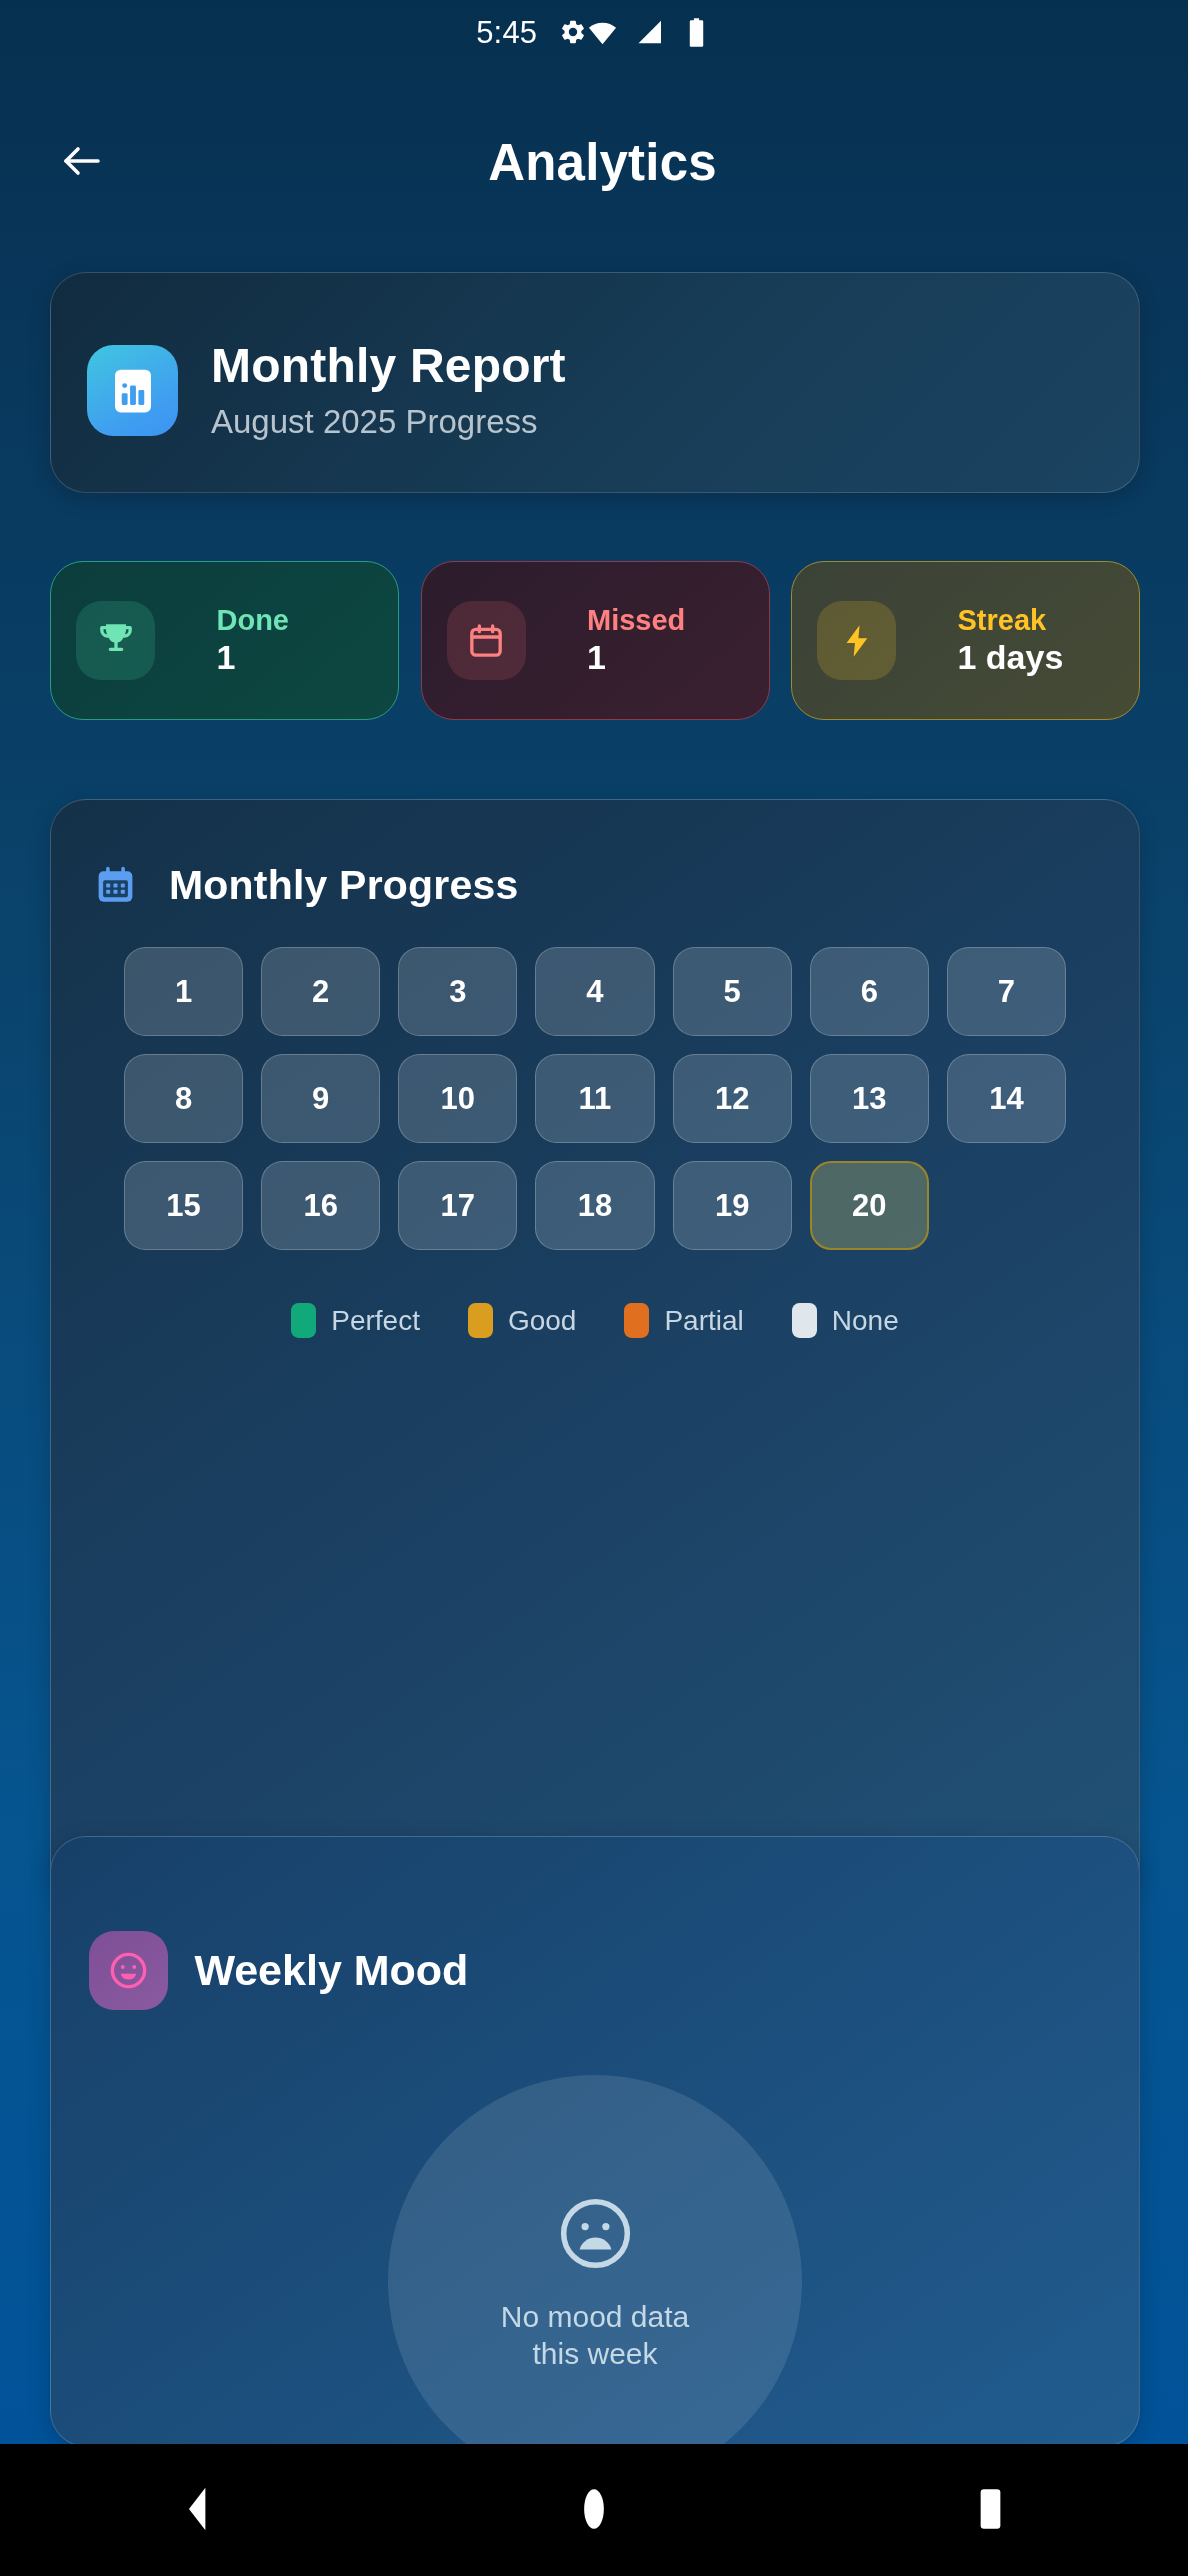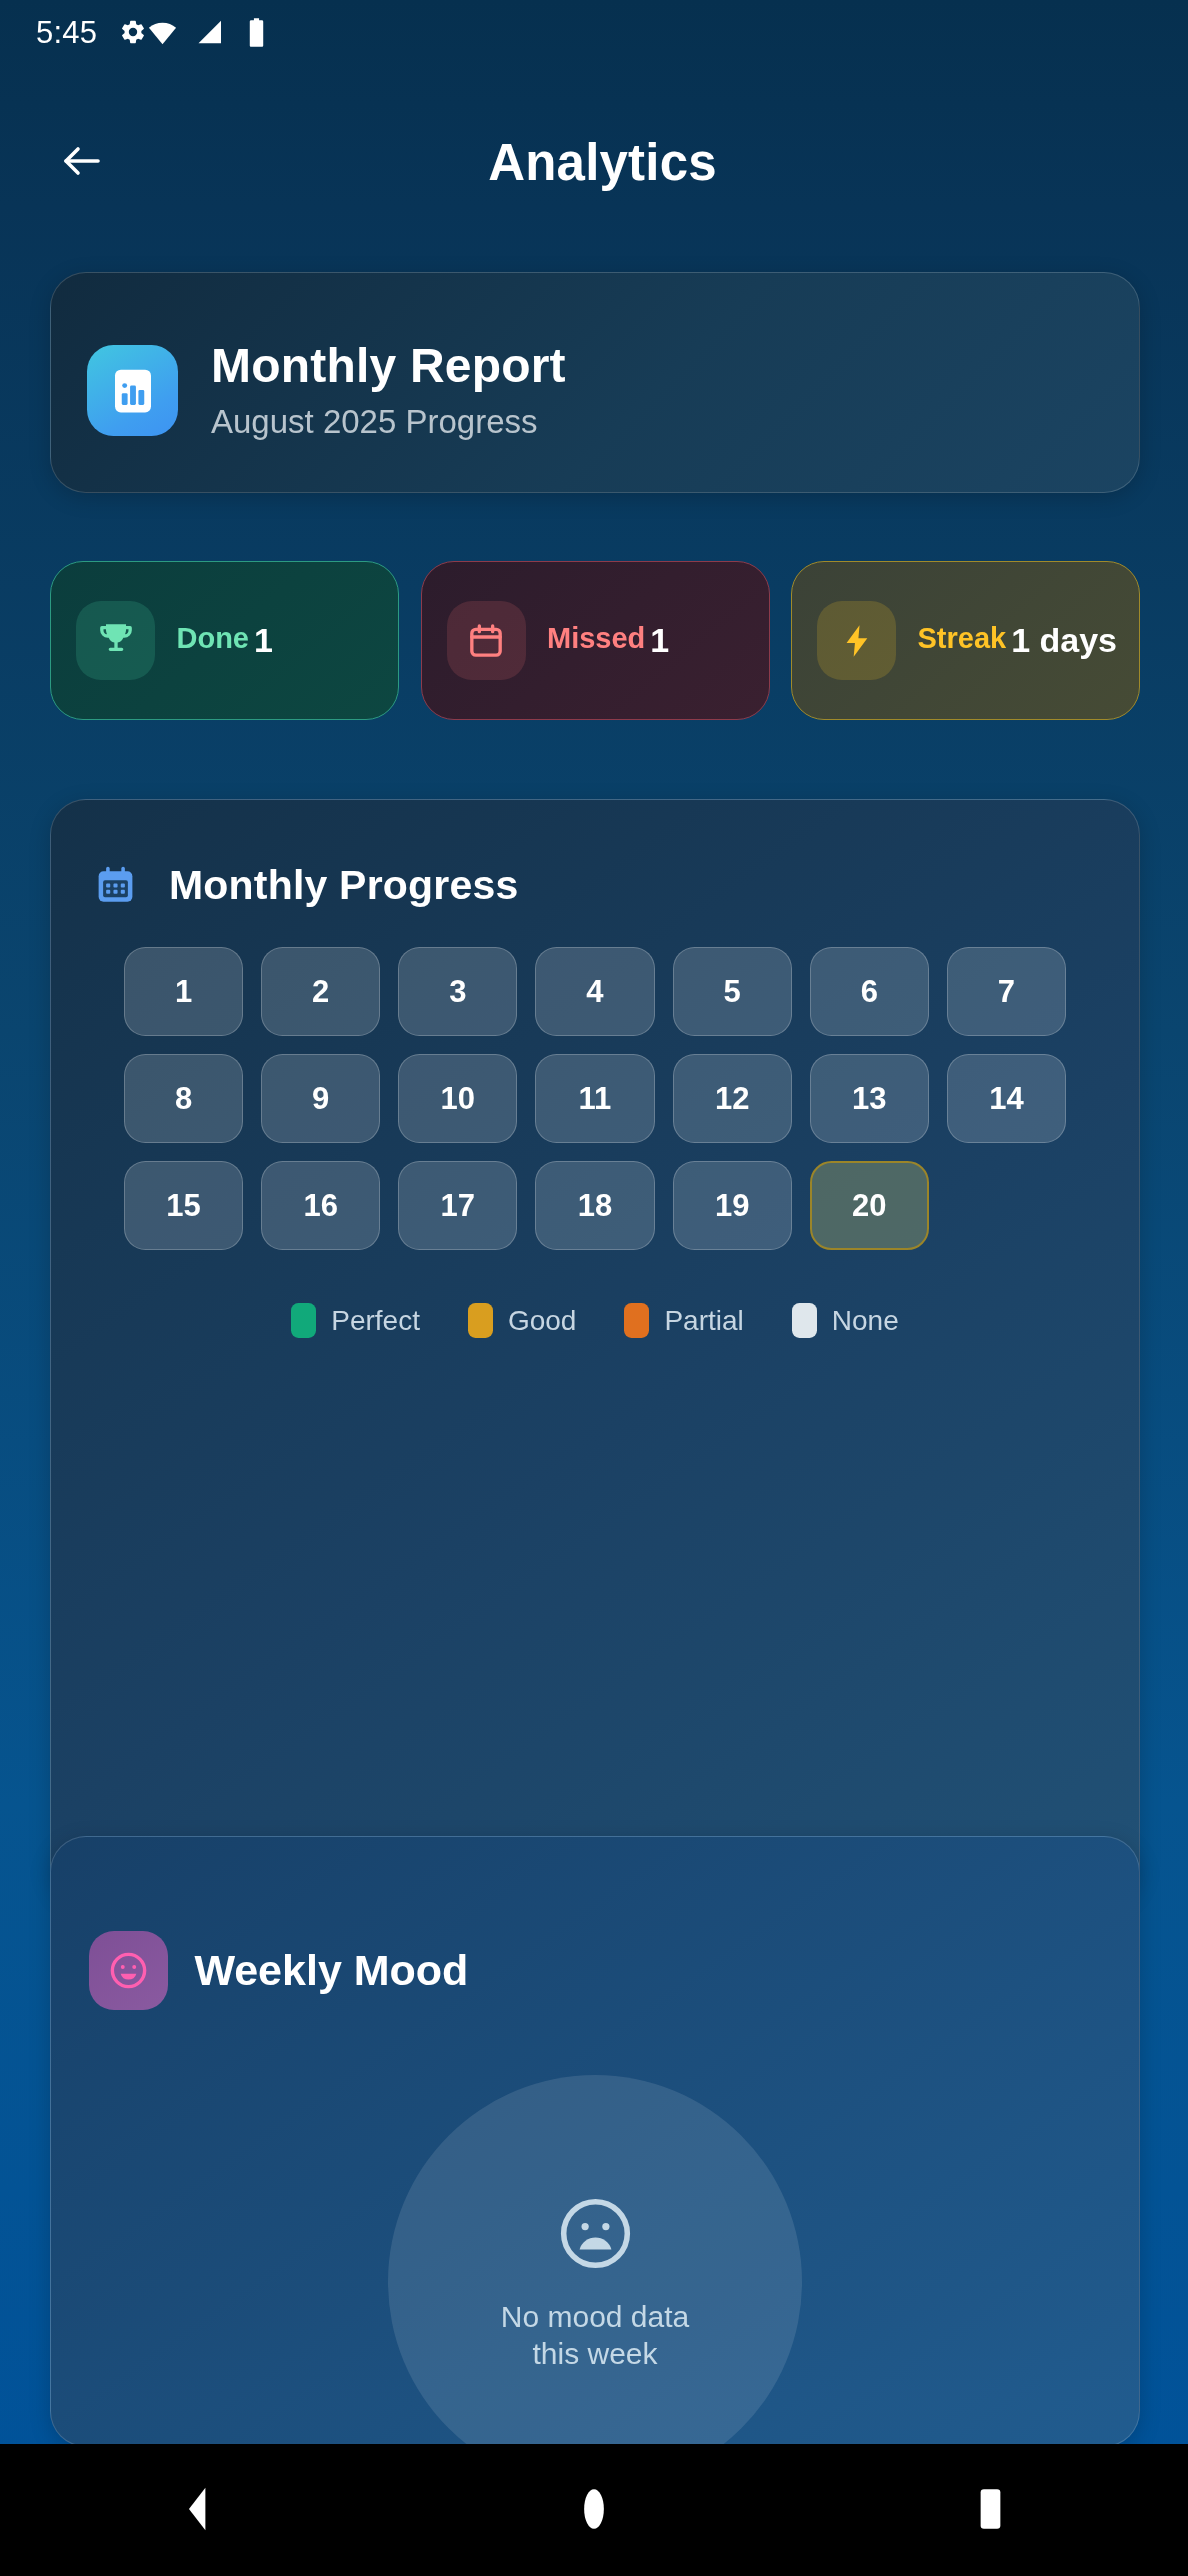--- a/index.html
+++ b/index.html
@@ -12,21 +12,21 @@
   .screen {
     position:relative;
     width:1189px; height:2576px;
     background:linear-gradient(180deg,#06304f 0%,#083457 8%,#0a456f 40%,#06548f 70%,#00529b 100%);
     overflow:hidden;
   }
 
   
   .statusbar {
     position:absolute; top:0; left:0; width:1189px; height:64px;
-    display:flex; align-items:center; justify-content:flex-start;
+    display:flex; align-items:center; justify-content:center;
     padding:0 40px 0 36px;
     color:#fff;
   }
   .sb-left { display:flex; align-items:center; gap:21.5px; }
   .sb-time { font-size:31px; font-weight:400; letter-spacing:0.2px; line-height:1; }
   .sb-right { display:flex; align-items:center; gap:18px; }
   .icon-gear svg, .sb-right svg { display:block; }
 
   
   .appbar {
@@ -68,21 +68,21 @@
   
   .chips { position:absolute; top:561px; left:50px; width:1090px; display:flex; gap:21.5px; }
   .chip {
     flex:1; height:159px; border-radius:33px;
     display:flex; align-items:center; padding-left:25px; gap:21.5px;
   }
   .chip-ico {
     width:79px; height:79px; border-radius:25px; flex:none;
     display:flex; align-items:center; justify-content:center;
   }
-  .chip-txt { display:flex; gap:5px; }
+  .chip-txt { display:flex; flex-direction:column; gap:5px;margin-left:40px; }
   .chip-label { font-size:29px; font-weight:700; line-height:1.05; }
   .chip-value { font-size:34px; font-weight:700; color:#ffffff; line-height:1.05; }
 
   .chip.done { background:linear-gradient(140deg,#0b3d3d 0%,#0d4741 100%); border:0.8px solid #2c9a82; }
   .chip.done .chip-ico { background:rgba(80,220,170,0.17); }
   .chip.done .chip-label { color:#6fe4b4; }
   .chip.missed { background:linear-gradient(140deg,#2c1c2c 0%,#3a2030 100%); border:0.8px solid #8d3b4b; }
   .chip.missed .chip-ico { background:rgba(255,120,120,0.15); }
   .chip.missed .chip-label { color:#ff8080; }
   .chip.streak { background:linear-gradient(140deg,#3b4237 0%,#464b35 100%); border:0.8px solid #a08a2a; }

